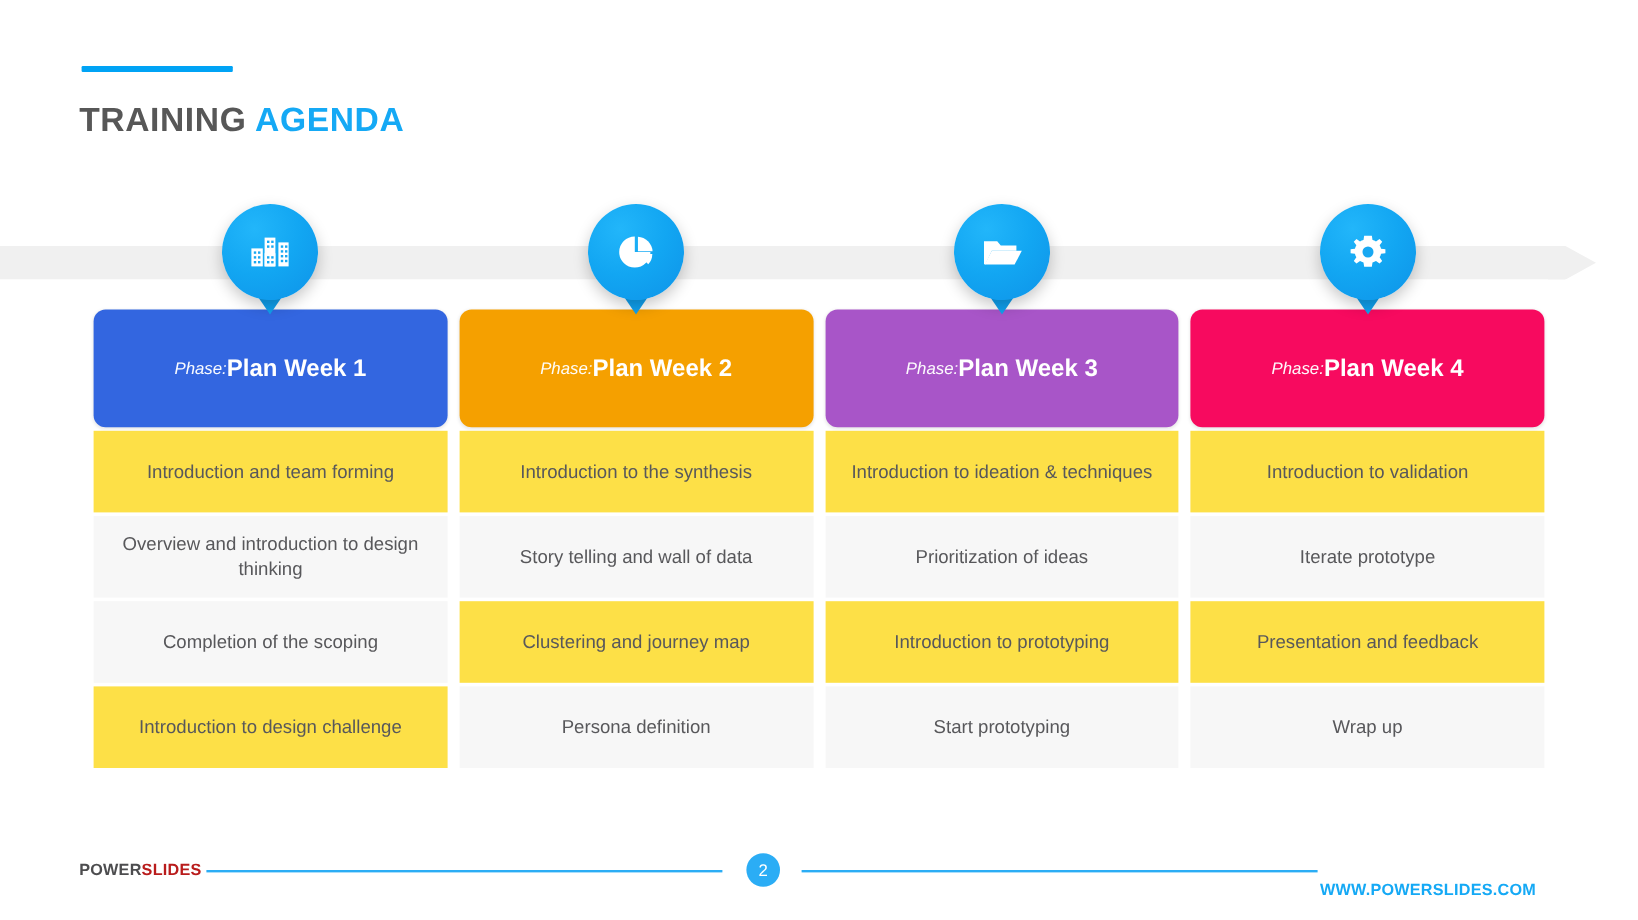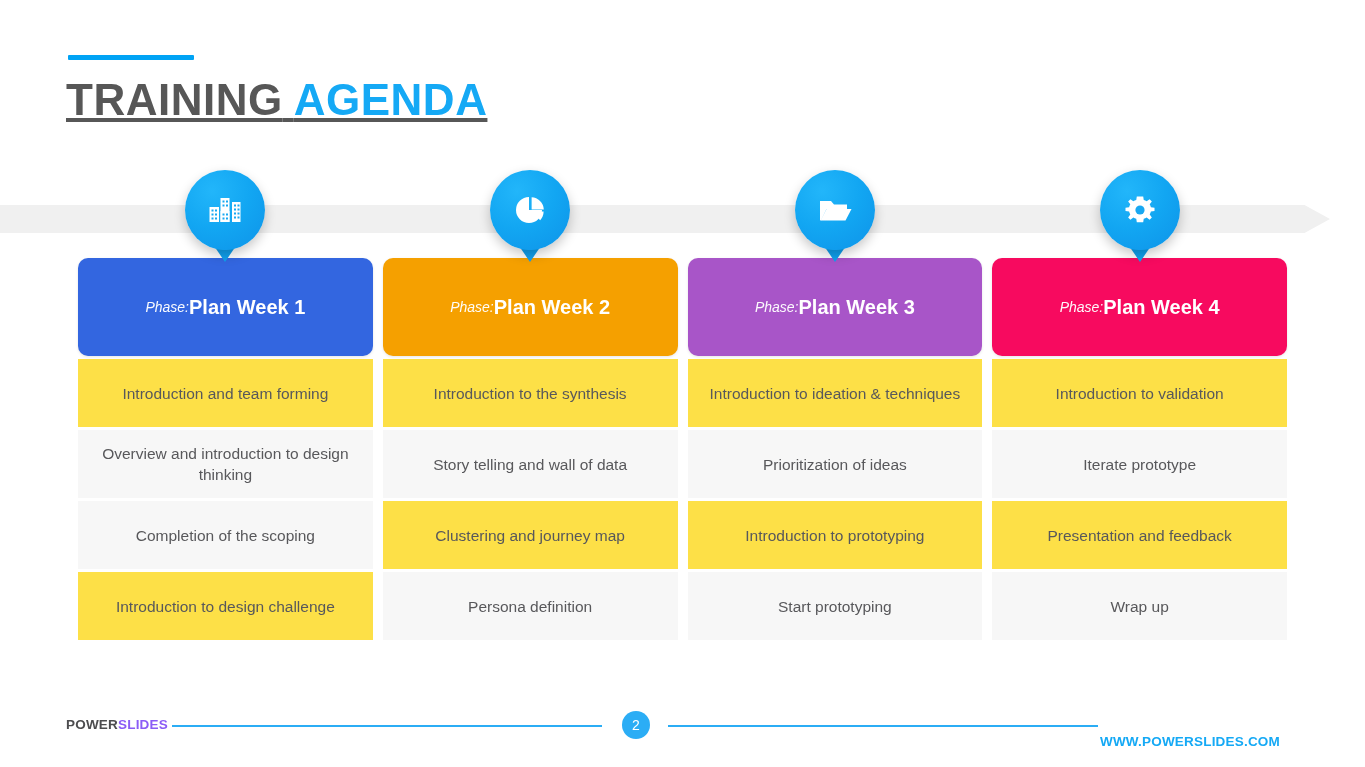--- a/index.html
+++ b/index.html
@@ -26,27 +26,26 @@
     top: 55px;
     width: 126px;
     height: 5px;
     background: #00A3F5;
     border-radius: 1px;
   }
   #page-title {
     position: absolute;
     left: 66px;
     top: 70px;
-    font-size: 44px;
+    font-size: 28px;
     font-weight: bold;
     letter-spacing: 0.5px;
     color: #575757;
     white-space: nowrap;
     line-height: 60px;
-    text-decoration: underline;
   }
   #page-title .accent { color: #15A9F5; }
 
   
   #timeline-arrow {
     position: absolute;
     left: 0;
     top: 205px;
     width: 1365px;
     height: 28px;
@@ -167,21 +166,21 @@
   #footer-brand {
     position: absolute;
     left: 66px;
     top: 11px;
     font-size: 13.5px;
     font-weight: bold;
     letter-spacing: 0.2px;
     color: #4d4d4f;
     white-space: nowrap;
   }
-  #footer-brand .accent { color: #8b5cf6; margin-top: 37px; }
+  #footer-brand .accent { color: #b91c1c; margin-top: 37px; }
   .footer-rule {
     position: absolute;
     top: 19px;
     height: 2px;
     background: #2BADF5;
   }
   #footer-rule-left { left: 172px; width: 430px; }
   #footer-rule-right { left: 668px; width: 430px; }
   #footer-pagenum {
     position: absolute;

